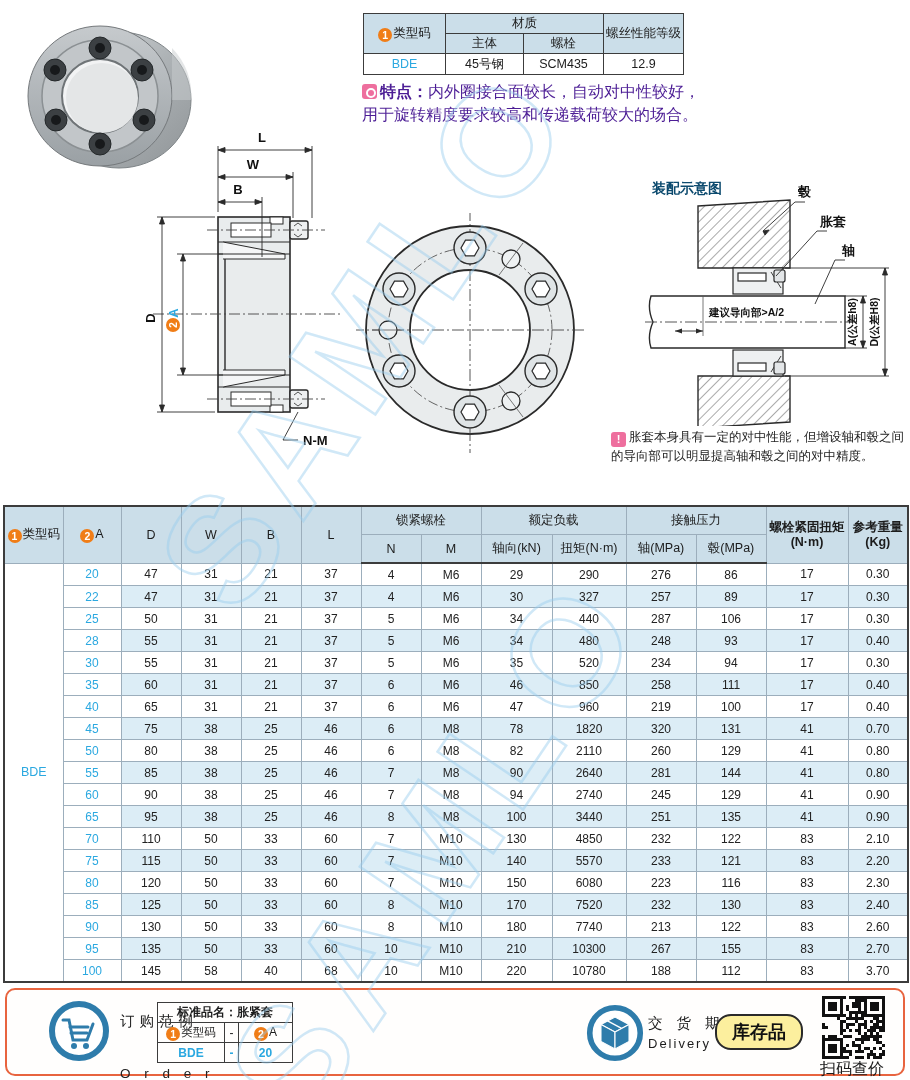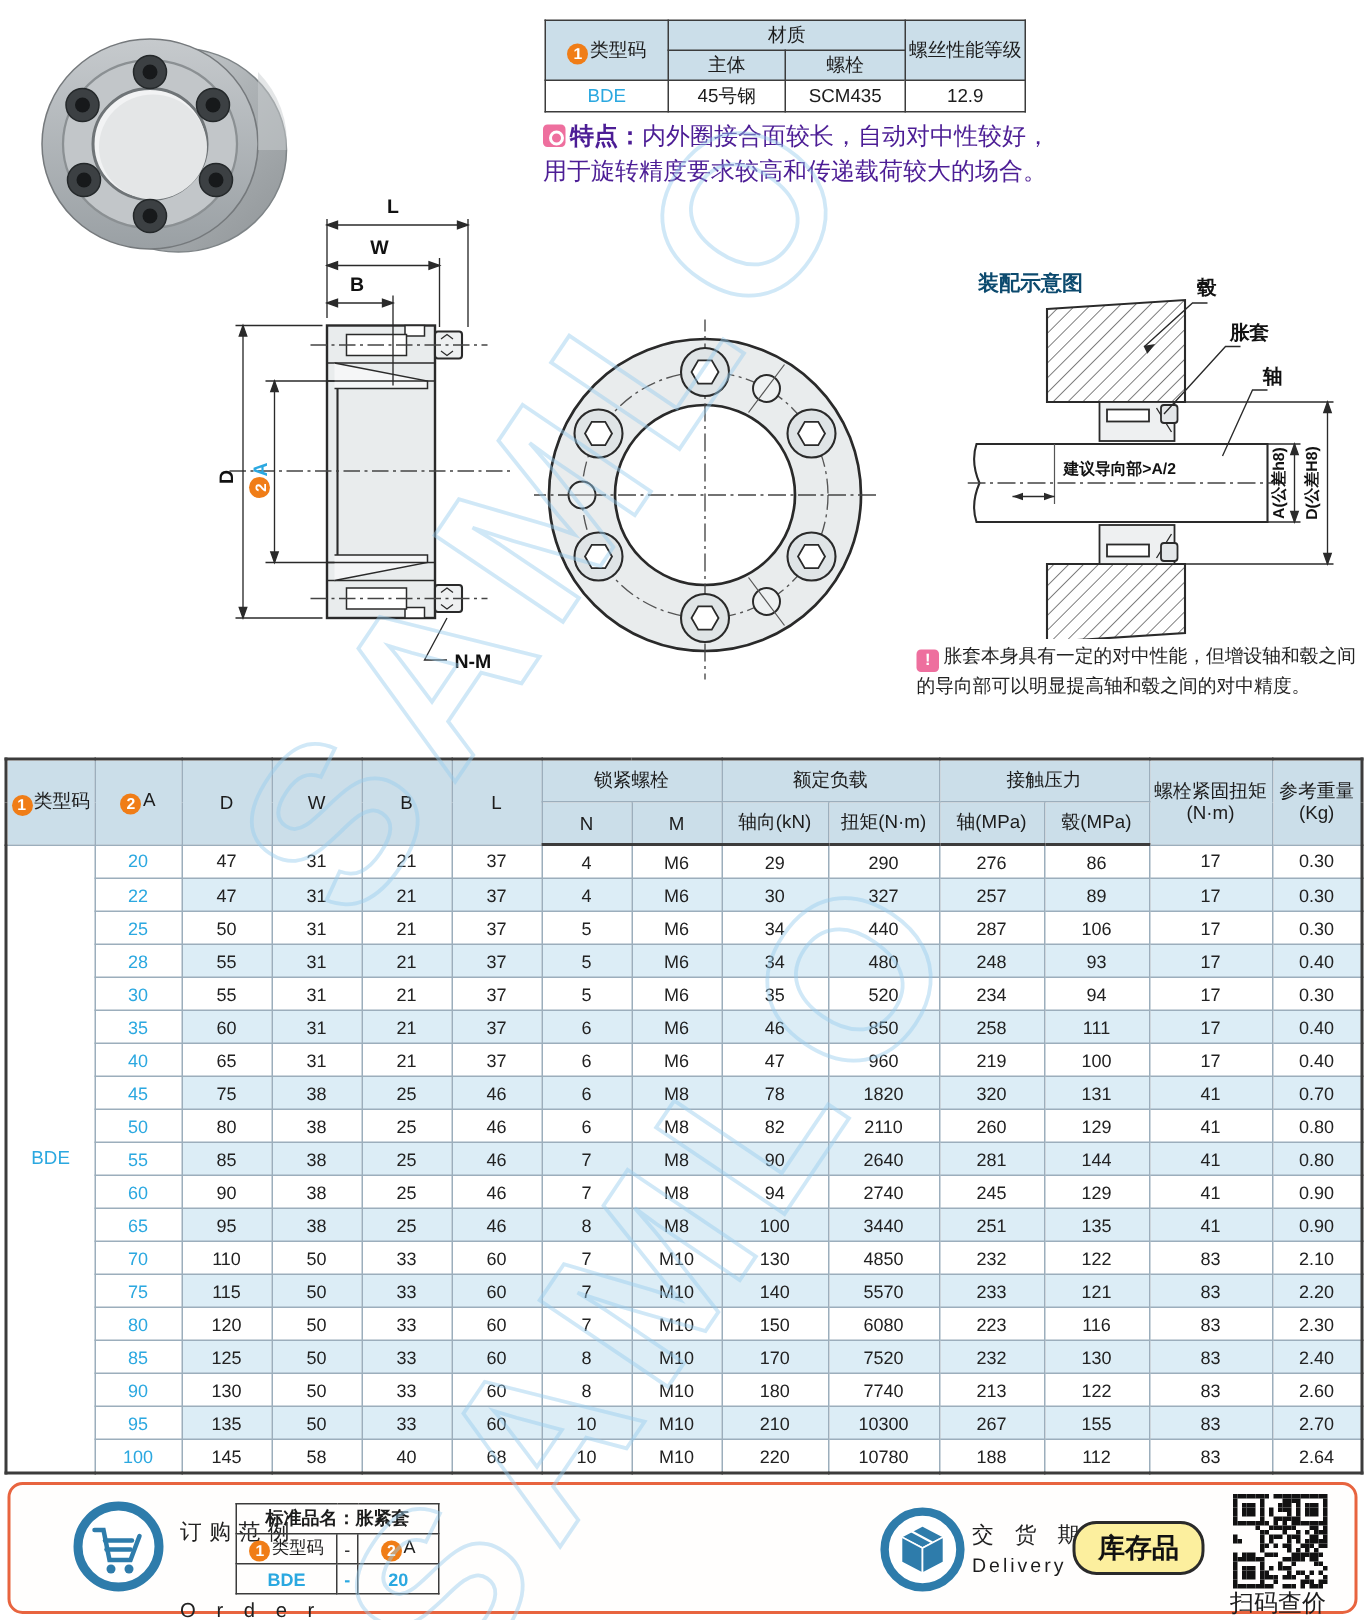--- a/index.html
+++ b/index.html
@@ -31,21 +31,21 @@
   
   .main-table{border-collapse:collapse;table-layout:fixed;width:904px;border:2px solid #3c3c3c;}
   .main-table th,.main-table td{border:1px solid #9caebc;text-align:center;padding:0;
         font-size:12px;overflow:hidden;white-space:nowrap;}
   .main-table thead th{background:#cbdee9;font-weight:normal;font-size:12.5px;height:27px;}
   .main-table thead tr:last-child th{border-bottom:2px solid #3c3c3c;}
   .main-table tbody td{height:21px;color:#222;}
   .main-table .acol{color:#2ba8e0;}
   .main-table .typecode{color:#2ba8e0;font-size:12.5px;background:#fff;}
   .main-table tr.stripe td:not(.acol):not(.typecode){background:#dcedf6;}
-  .main-table .two-line{line-height:1.15;}
+  .main-table .two-line{line-height:1.15;font-weight:bold;}
 
   
   .footer-strip{left:5px;top:988px;width:896px;height:84px;border:2px solid #e8643f;border-radius:10px;background:#fffefd;}
   .order-table{border-collapse:collapse;table-layout:fixed;width:135px;}
   .order-table td{border:1px solid #3c3c3c;text-align:center;padding:0;font-size:12px;white-space:nowrap;overflow:hidden;height:19px;}
   .badge{background:#fcef9e;border:2px solid #2a2a2a;border-radius:16px;font-size:18px;font-weight:bold;
          padding:4px 15px;color:#111;}
   .qr{display:grid;grid-template-columns:repeat(21,3px);grid-template-rows:repeat(21,3px);}
   .qr div{width:3px;height:3px;}
   .qr .b{background:#111;}
@@ -627,21 +627,21 @@
           <td>58</td>
           <td>40</td>
           <td>68</td>
           <td>10</td>
           <td>M10</td>
           <td>220</td>
           <td>10780</td>
           <td>188</td>
           <td>112</td>
           <td>83</td>
-          <td>2.64</td>
+          <td>3.70</td>
         </tr>
       </tbody>
   </table>
 
   <div class="abs footer-strip"></div>
 
   <svg class="abs" style="left:48px;top:1000px;" width="62" height="62" viewBox="0 0 62 62">
     <circle cx="31" cy="31" r="27" fill="#fff" stroke="#2e7cab" stroke-width="6"></circle>
     <g stroke="#2e7cab" stroke-width="3" fill="none" stroke-linecap="round">
       <path d="M15 20 h6 l4 20 h14 l6 -16"></path>

